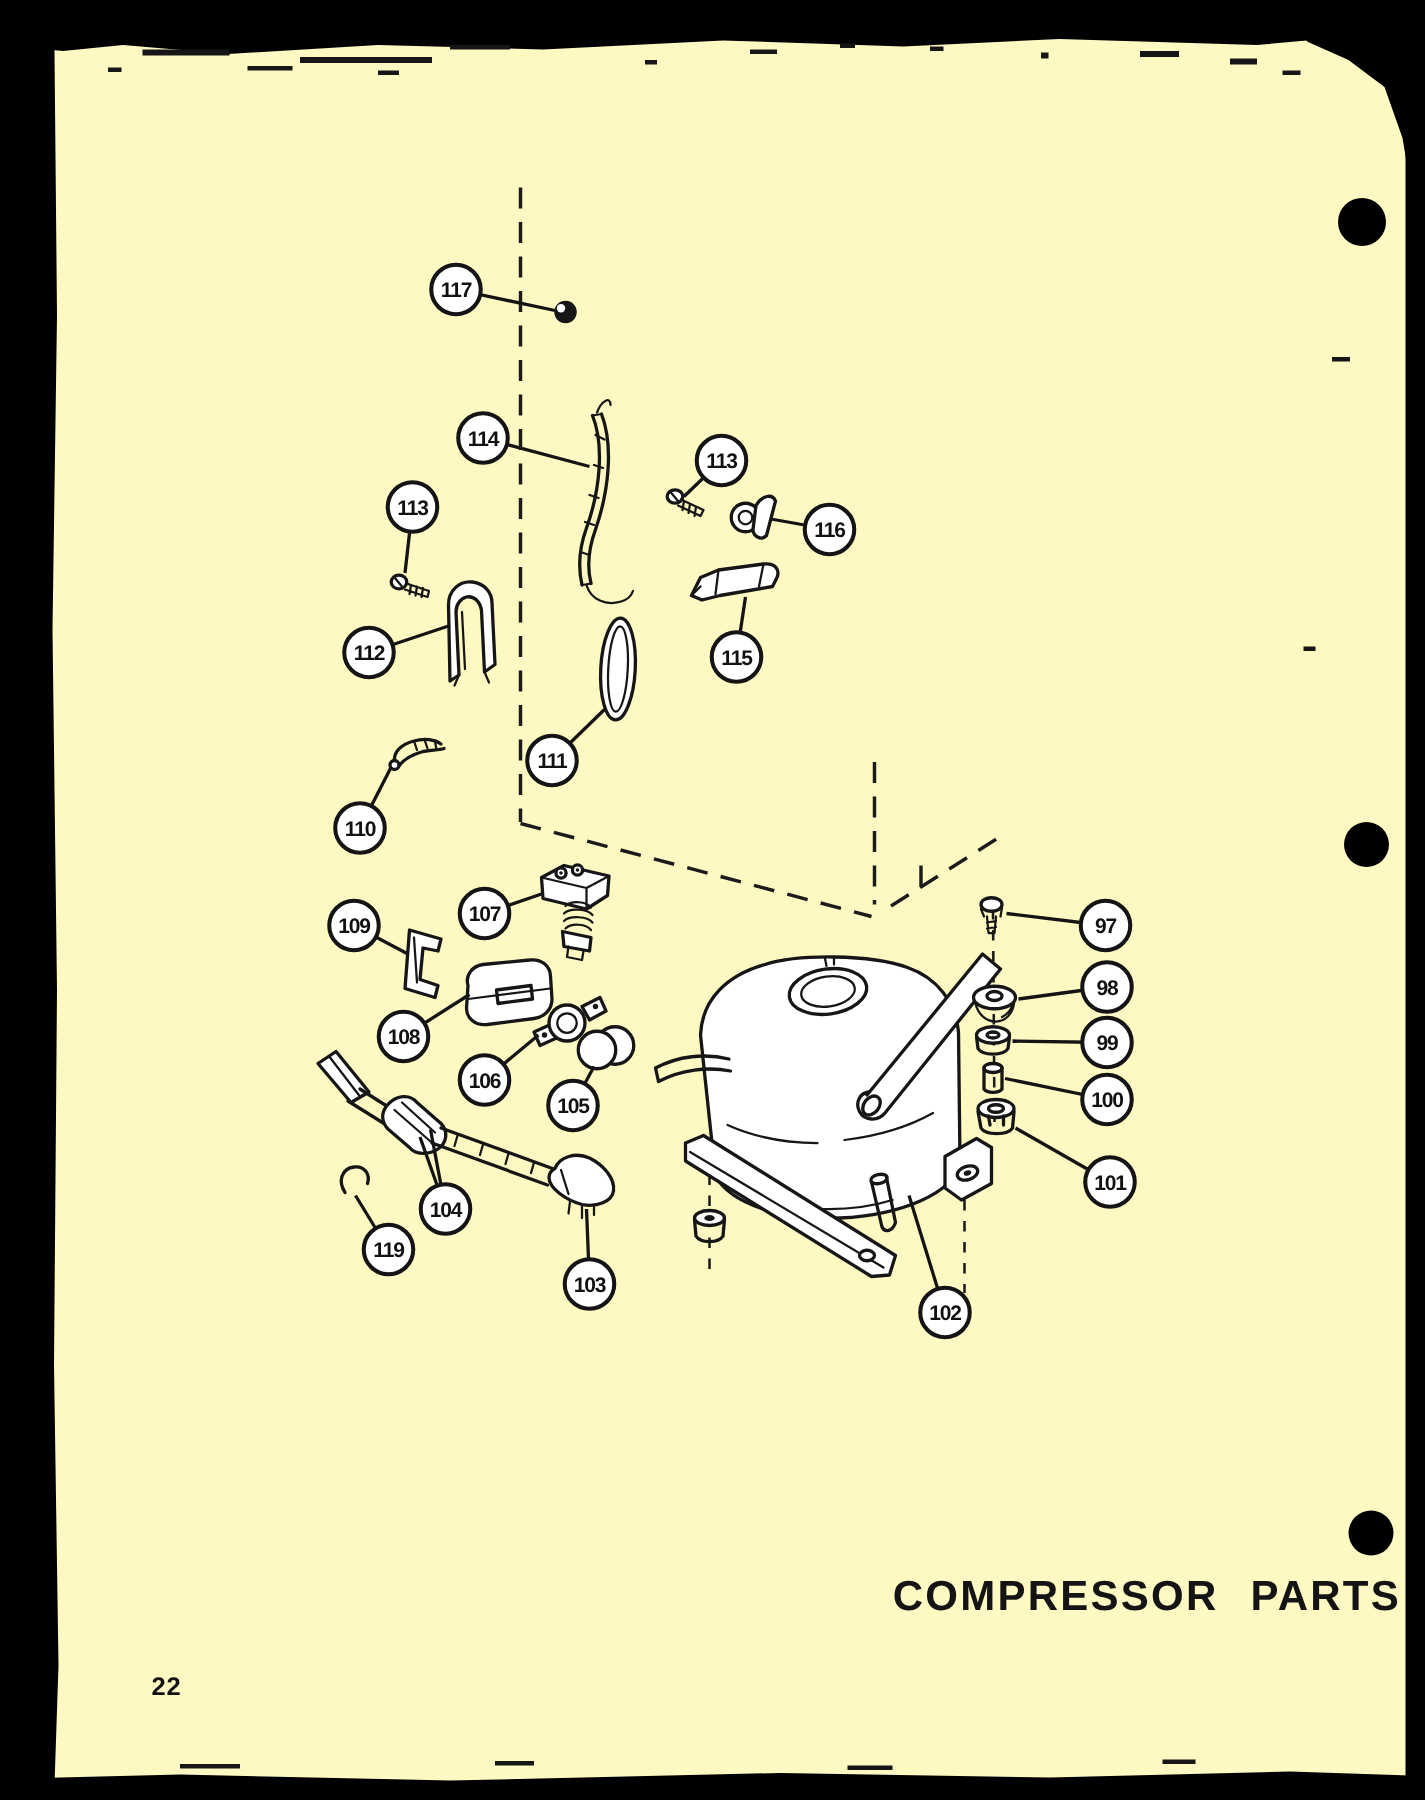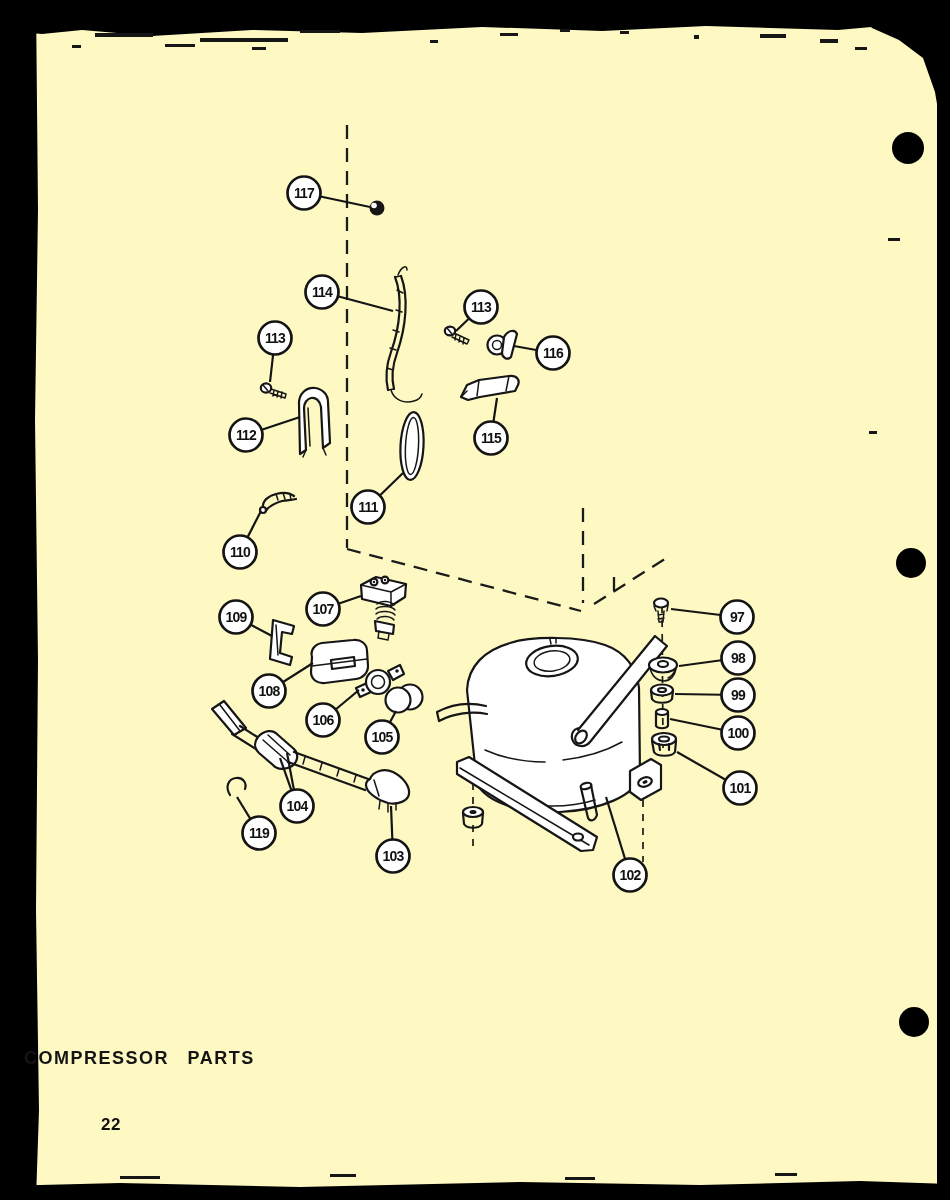--- a/index.html
+++ b/index.html
@@ -10,22 +10,22 @@
   .p{fill:none;stroke:#161616;stroke-width:2.2;stroke-linecap:round;stroke-linejoin:round;}
   .pf{fill:#ffffff;stroke:#161616;stroke-width:2.2;stroke-linecap:round;stroke-linejoin:round;}
   .pb{fill:#161616;stroke:none;}
   .thin{stroke-width:1.5;}
   .guide{fill:none;stroke:#1b1b1b;stroke-width:2.3;stroke-dasharray:14 9;}
   .guide2{fill:none;stroke:#1b1b1b;stroke-width:1.7;stroke-dasharray:7 7;}
   .leader{stroke:#141414;stroke-width:2.2;}
   .bubble{fill:#ffffff;stroke:#141414;stroke-width:2.7;}
   .bubble-label{font:bold 14px "Liberation Sans",sans-serif;letter-spacing:-0.8px;
                 text-anchor:middle;fill:#111;}
-  #caption{position:absolute;left:24px;right:16px;top:1048px;text-align:left;
-           font-weight:bold;font-size:18px;letter-spacing:1.5px;word-spacing:12px;color:#141414;}
+  #caption{position:absolute;left:44px;right:16px;top:1048px;text-align:right;
+           font-weight:bold;font-size:28px;letter-spacing:1.5px;word-spacing:12px;color:#141414;}
   #pagenum{position:absolute;left:101px;top:1098px;font-weight:bold;font-size:17px;
            letter-spacing:0.5px;color:#111;margin-top:17px;}
 </style>
 </head>
 <body>
 
 <div id="page">
 
   <svg id="art" viewBox="0 0 950 1200">
 

